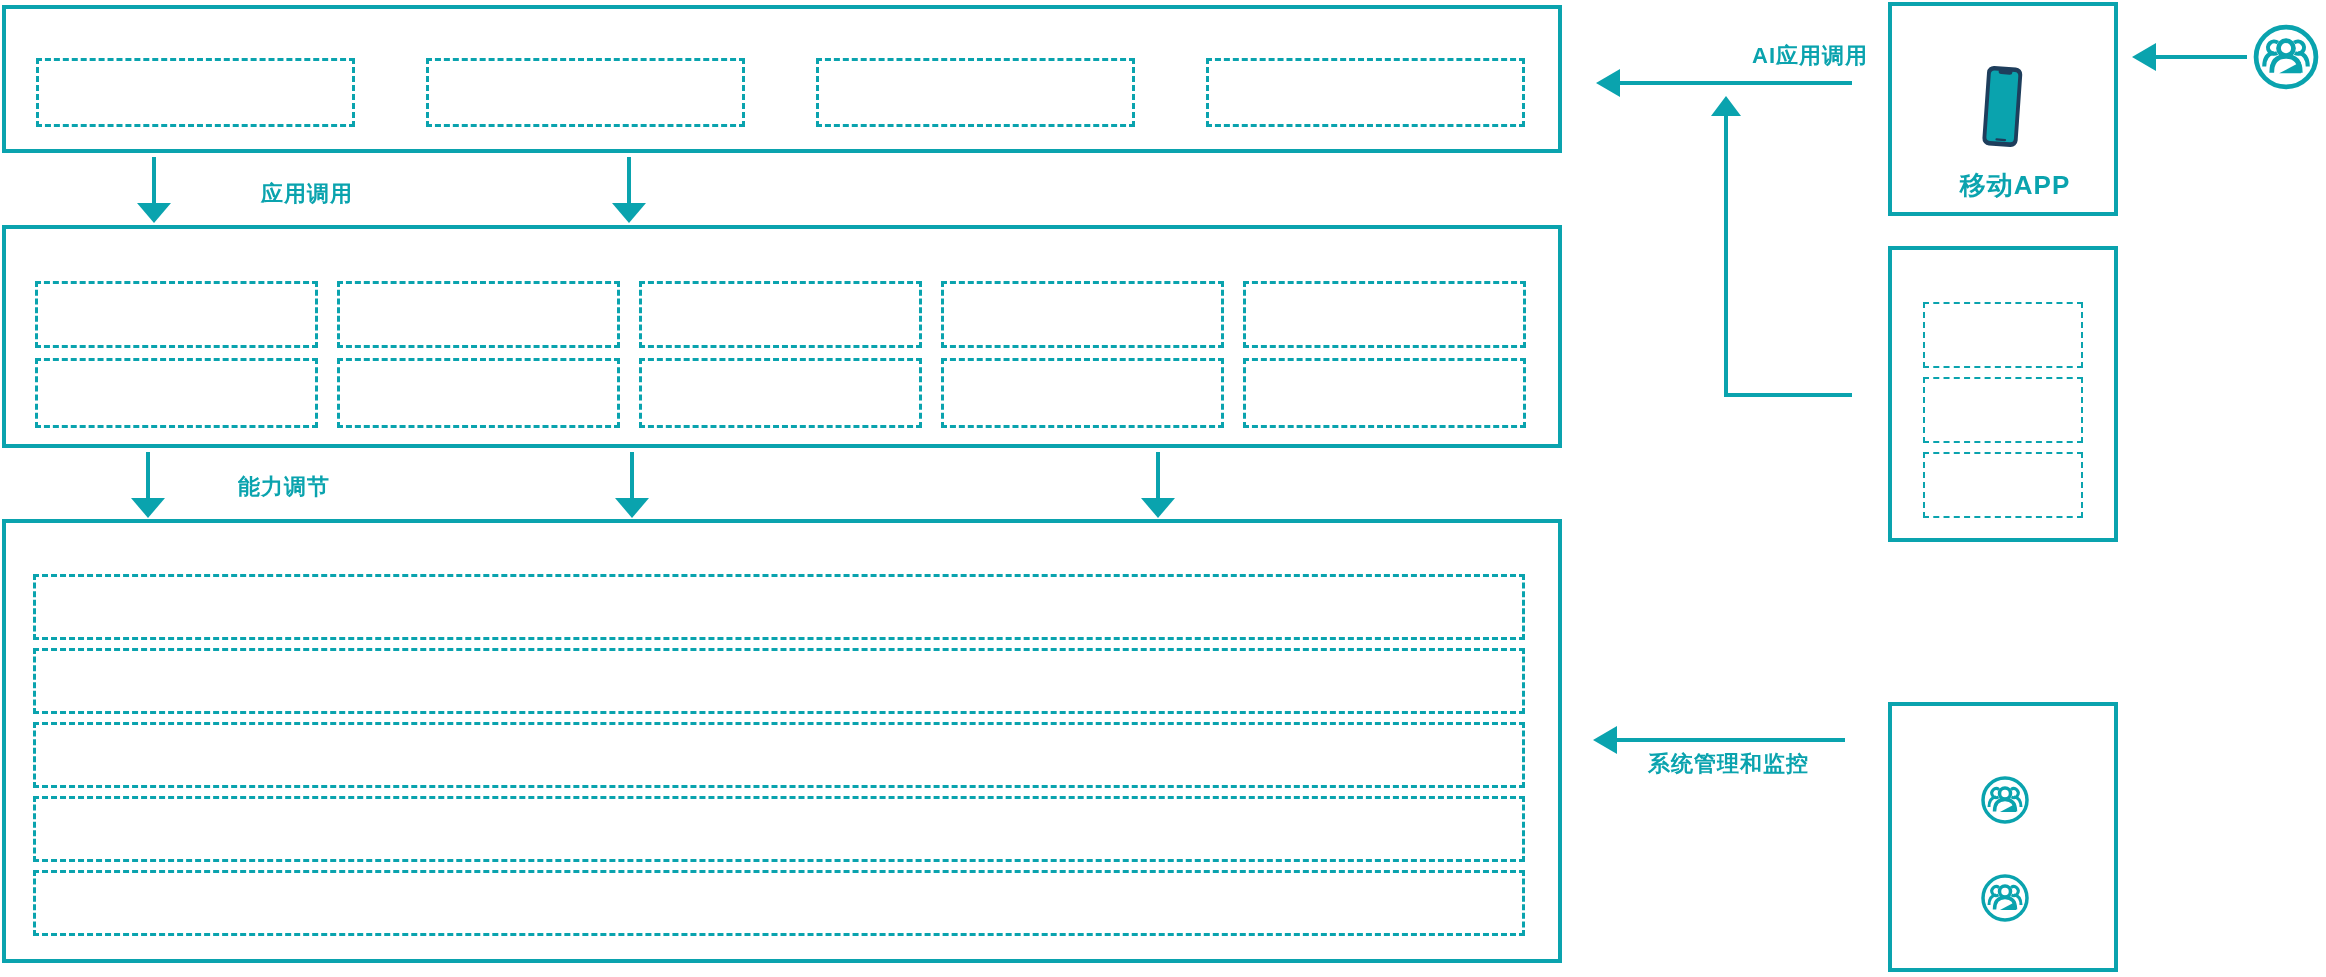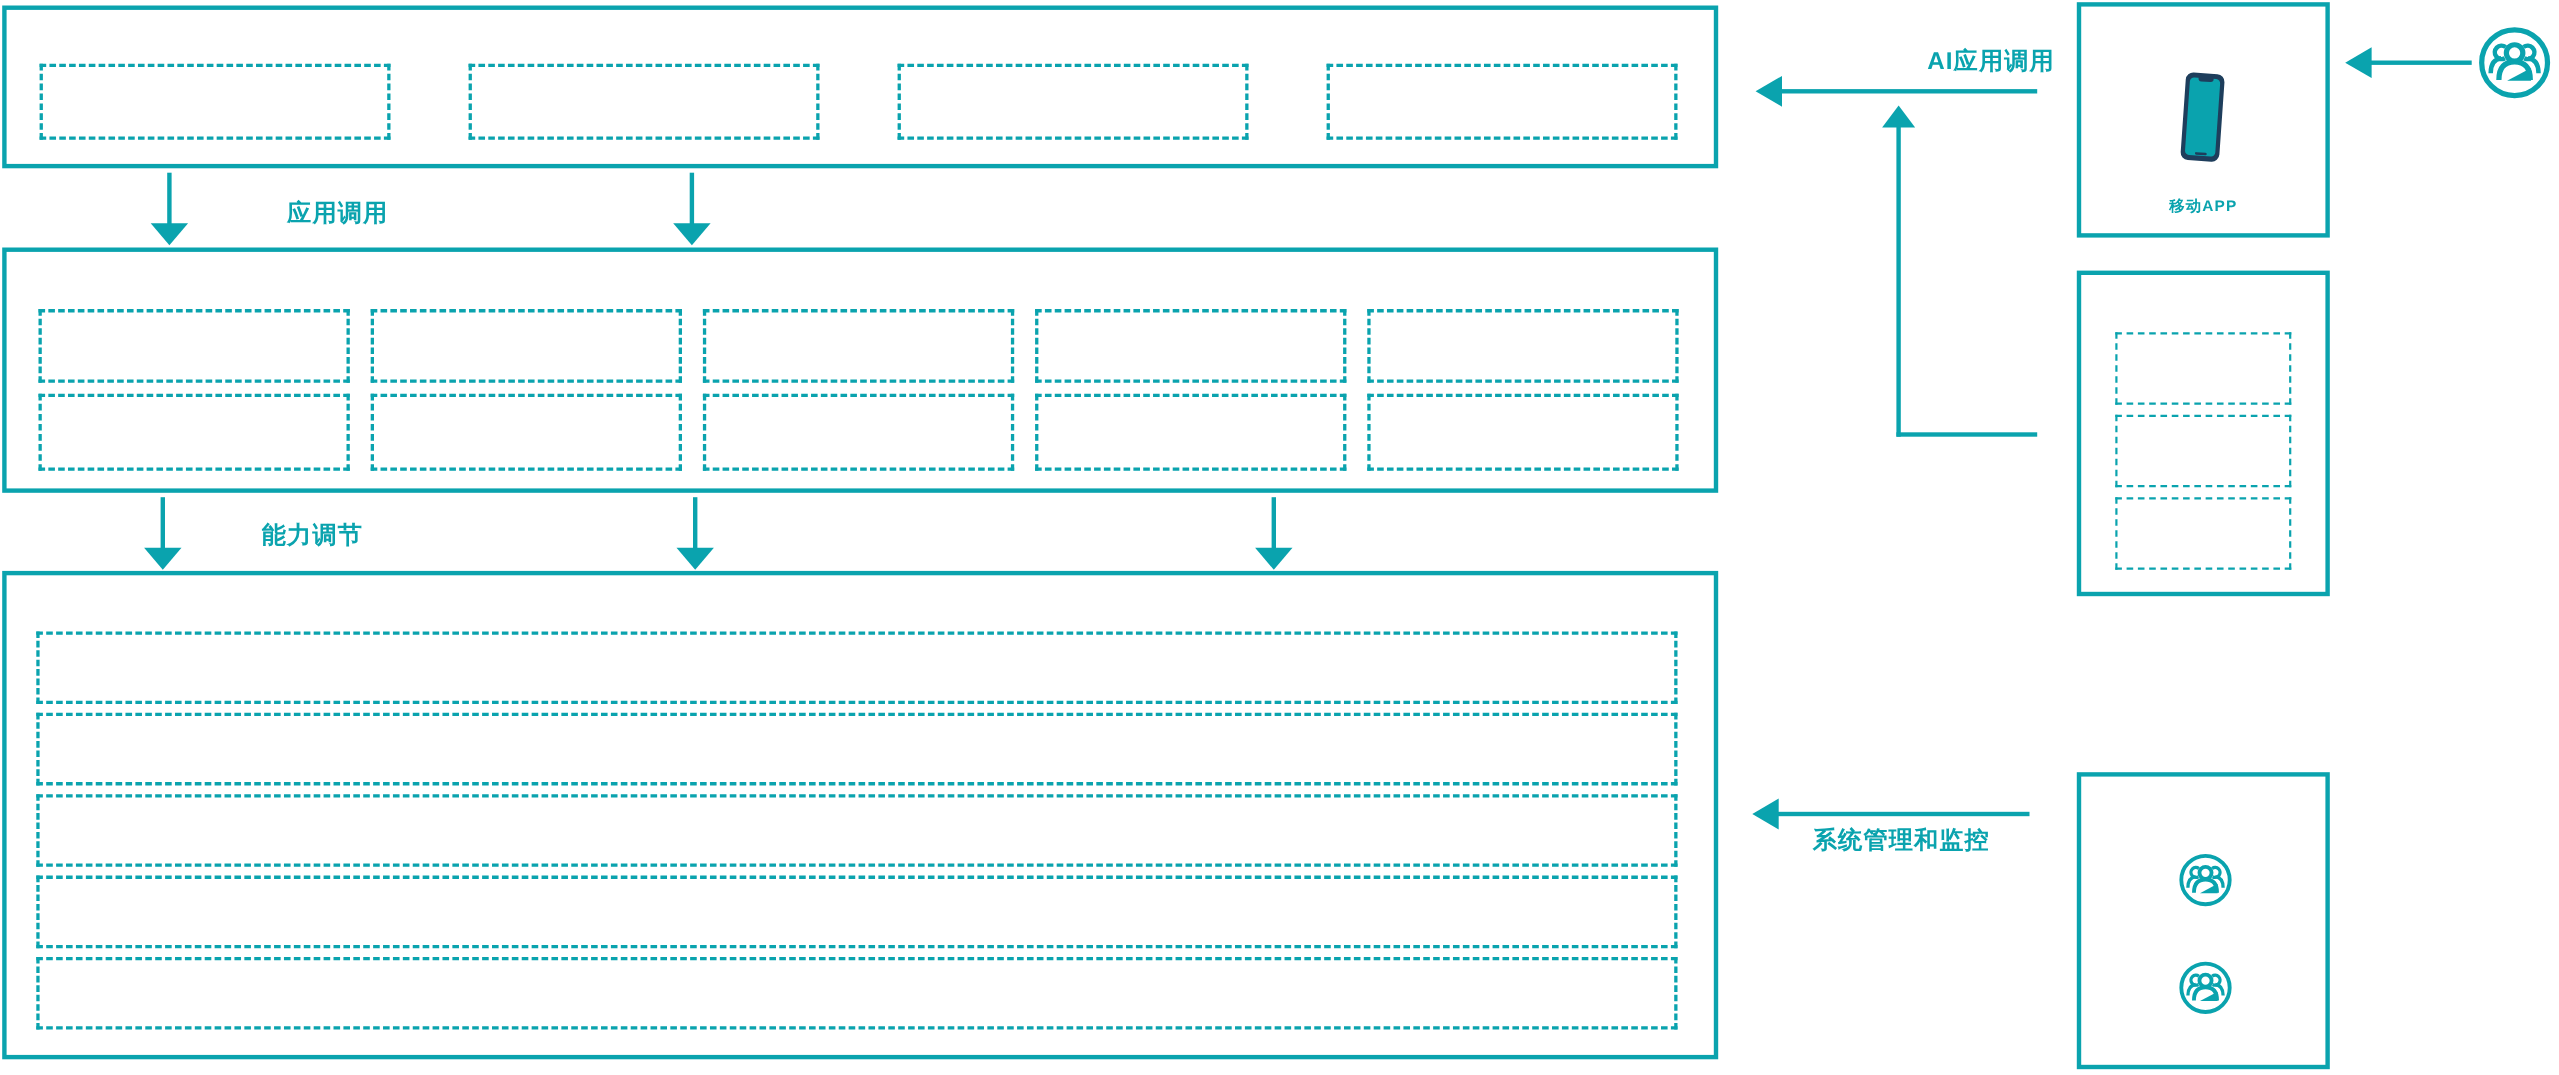--- a/index.html
+++ b/index.html
@@ -31,22 +31,22 @@
     position:absolute;width:0;height:0;
     border-left:15px solid transparent;border-right:15px solid transparent;
     border-bottom:20px solid var(--teal);
   }
   .head-down{
     position:absolute;width:0;height:0;
     border-left:17px solid transparent;border-right:17px solid transparent;
     border-top:20px solid var(--teal);
   }
   .mobile-label{
-    position:absolute;left:0;top:173px;width:100%;text-align:center;
-    color:var(--teal);font-size:14px;font-weight:bold;letter-spacing:1px;
+    position:absolute;left:0;top:162px;width:100%;text-align:center;
+    color:var(--teal);font-size:26px;font-weight:bold;letter-spacing:1px;padding-left:12px;
   }
   .icon-abs{position:absolute;}
   svg .st{stroke:var(--teal);fill:none;}
 </style>
 </head>
 <body>
 
 <div class="panel" style="left:2px;top:5px;width:1560px;height:148px;">
   <div class="slot-row" style="left:30px;top:49px;gap:71px;">
     <div class="slot" style="width:319px;height:69px;"></div>

